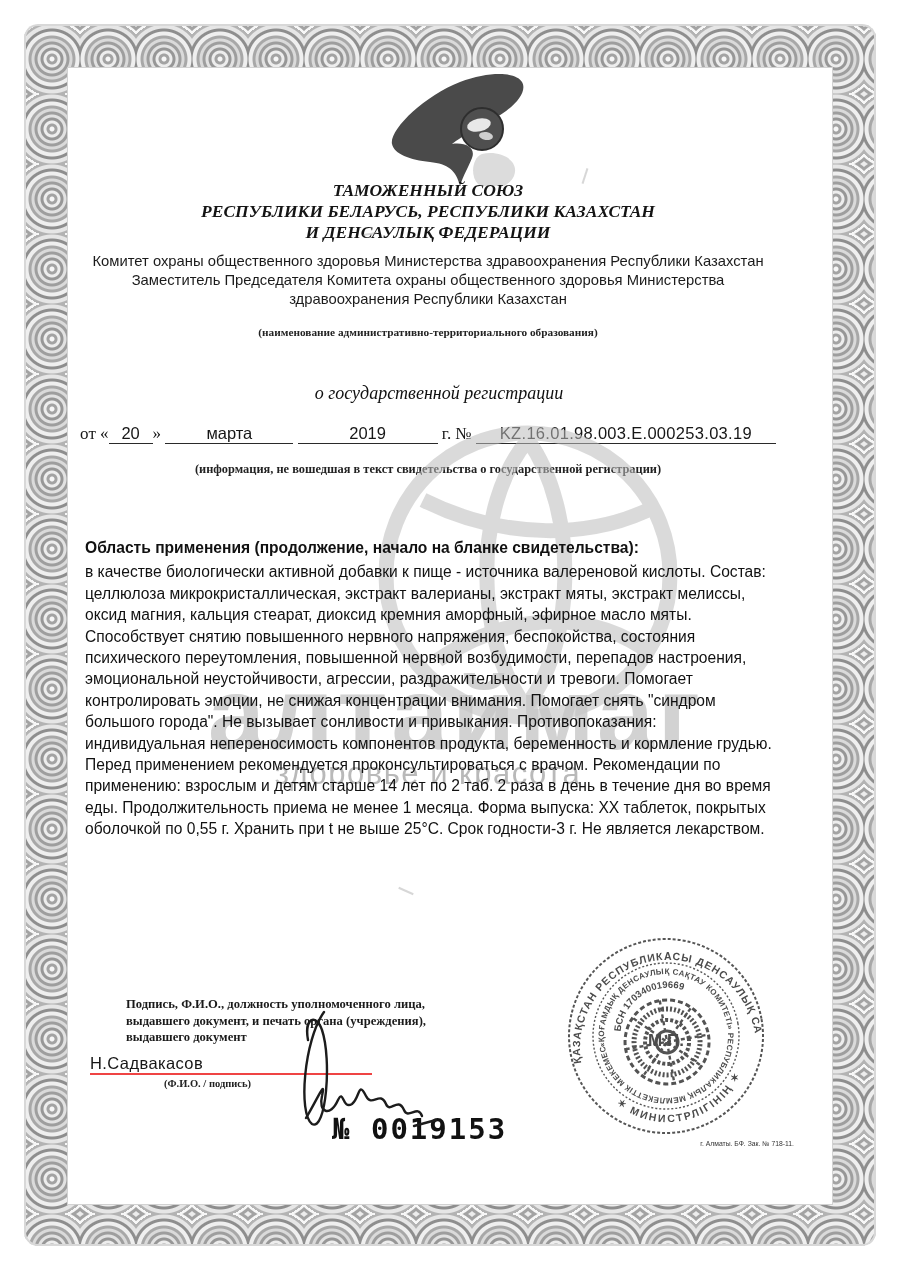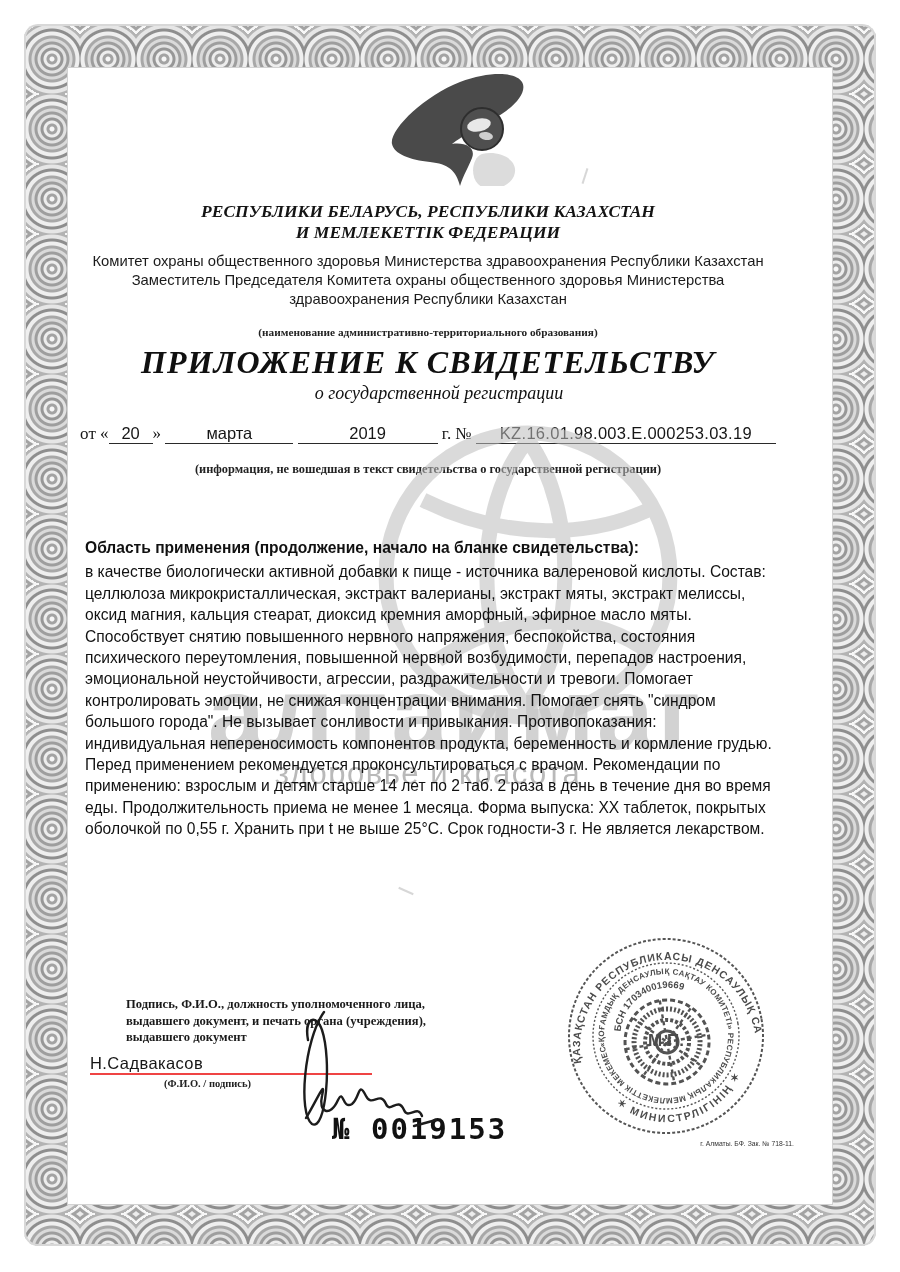--- a/index.html
+++ b/index.html
@@ -79,30 +79,30 @@
     <div class="content">
 
       <svg class="abs" style="left:296px;top:6px;" width="190" height="112" viewBox="0 0 190 112">
         <path d="M96,112 C92,96 84,90 66,88 C46,86 30,80 28,70 C25,56 60,22 96,8 C126,-3 152,-2 158,8 C164,18 150,34 128,46 C112,55 98,62 88,70 C102,68 112,74 108,84 C105,92 99,102 96,112 Z" fill="#4a4a4a"></path>
         <path d="M118,80 C136,76 156,86 150,102 C145,114 124,120 114,110 C106,102 108,84 118,80 Z" fill="#dcdcdc"></path>
         <circle cx="118" cy="55" r="21" fill="#4f4f4f" stroke="#2e2e2e" stroke-width="2"></circle>
         <ellipse cx="115" cy="51" rx="12" ry="6.5" fill="#e8e8e8" transform="rotate(-12 115 51)"></ellipse>
         <ellipse cx="122" cy="62" rx="7" ry="4" fill="#cfcfcf" transform="rotate(8 122 62)"></ellipse>
       </svg>
 
+      <div class="abs ctr org-line" style="top:112px;">ТАМОЖЕННЫЙ СОЮЗ</div>
       <div class="abs ctr org-line" style="top:133px;">РЕСПУБЛИКИ БЕЛАРУСЬ, РЕСПУБЛИКИ КАЗАХСТАН</div>
-      <div class="abs ctr org-line" style="top:154px;">И МЕМЛЕКЕТТІК ФЕДЕРАЦИИ</div>
+      <div class="abs ctr org-line" style="top:154px;">И ДЕНСАУЛЫҚ ФЕДЕРАЦИИ</div>
 
       <div class="abs ctr committee" style="top:203px;">Заместитель Председателя Комитета охраны общественного здоровья Министерства</div>
       <div class="abs ctr committee" style="top:184px;">Комитет охраны общественного здоровья Министерства здравоохранения Республики Казахстан</div>
       <div class="abs ctr committee" style="top:222px;">здравоохранения Республики Казахстан</div>
 
       <div class="abs ctr small-note" style="top:258px;">(наименование административно-территориального образования)</div>
 
-      <div class="abs ctr title-main" style="top:276px;">ПРИЛОЖЕНИЕ К СВИДЕТЕЛЬСТВУ</div>
       <div class="abs ctr title-sub" style="top:315px;">о государственной регистрации</div>
 
       <div class="abs ctr regline" style="top:356px;">
         <span>от</span>
         <span>«</span><span class="fill f-day val">20</span><span>»</span>
         <span class="fill f-month val">марта</span>
         <span class="fill f-year val">2019</span>
         <span>г.</span>
         <span>№</span>
         <span class="fill f-num val">KZ.16.01.98.003.E.000253.03.19</span>

